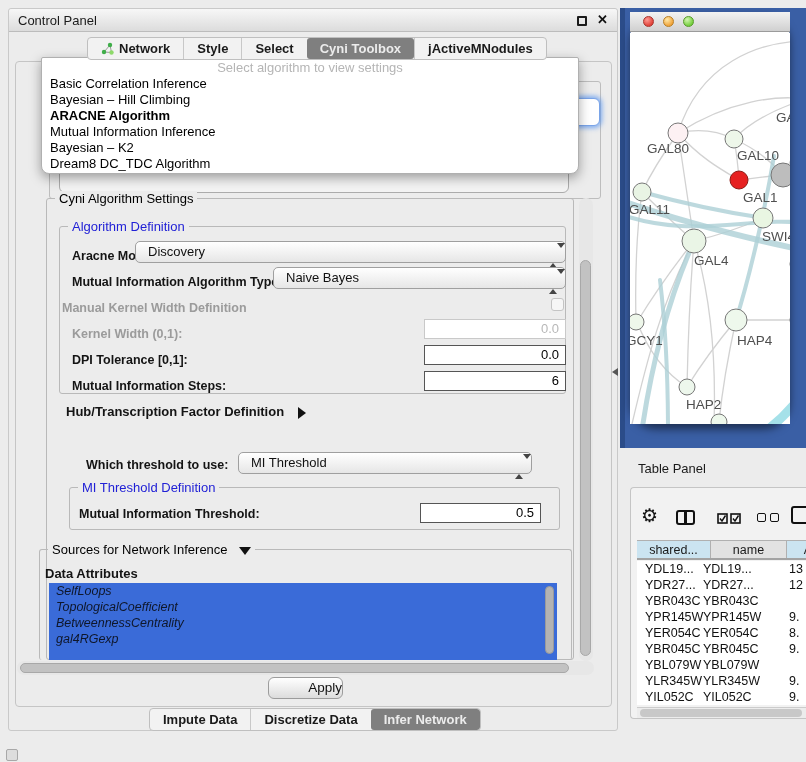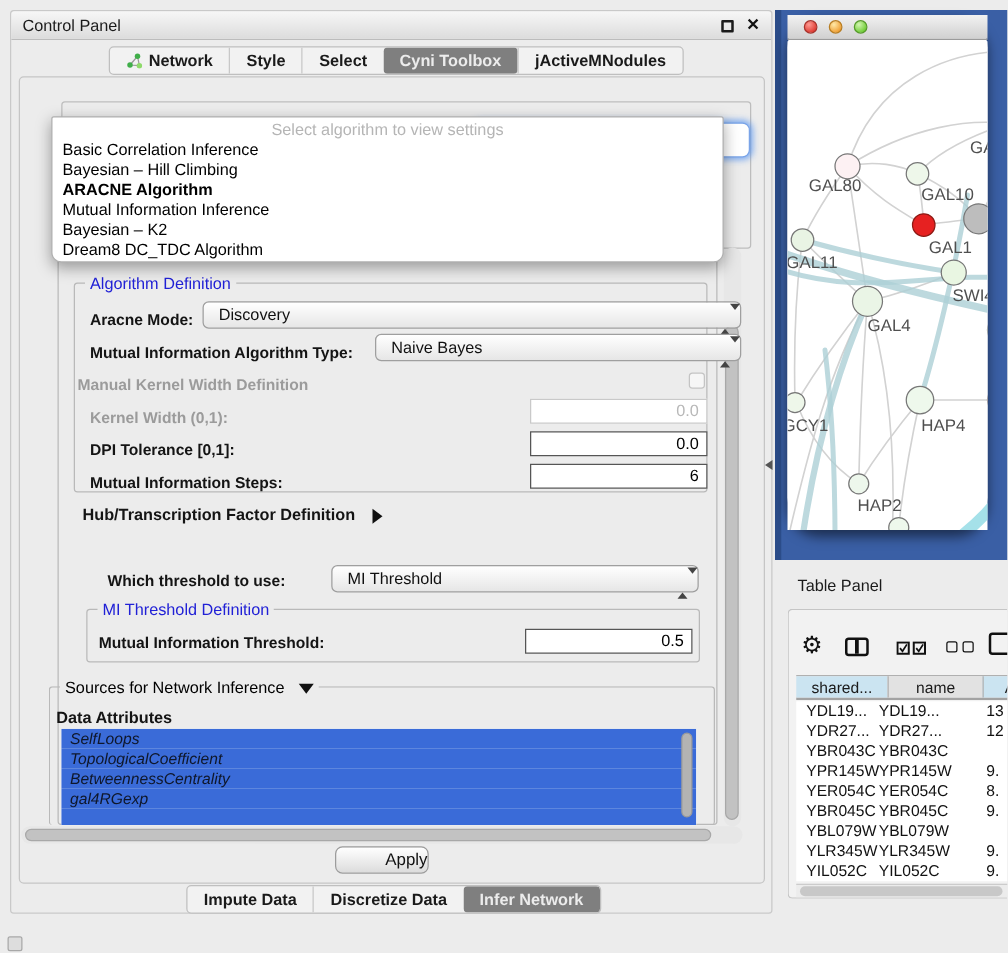--- a/index.html
+++ b/index.html
@@ -38,40 +38,40 @@
     border:1px solid #bdbdbd; border-radius:3px; z-index:1; }
   .frag-blue { position:absolute; left:370px; top:89px; width:221px; height:28px;
     border:1px solid #7aa4e8; border-radius:6px; background:#fff;
     box-shadow:0 0 5px 2px rgba(90,150,240,.75); z-index:1; }
   .frag-c2 { position:absolute; left:50px; top:158px; width:510px; height:26px;
     border:1px solid #ababab; border-radius:6px; background:#f3f3f3; z-index:1; }
 
   
   .popup { position:absolute; left:32px; top:48px; width:538px; height:117px;
     background:#fff; border:1px solid #b0b0b0; border-radius:2px 2px 8px 8px;
-    box-shadow:0 4px 12px rgba(0,0,0,.35); z-index:5;margin-top:36px; }
+    box-shadow:0 4px 12px rgba(0,0,0,.35); z-index:5; }
   .popup-header { height:16px; line-height:16px; text-align:center; color:#b5b5b5;
     font-size:13px; margin-top:2px; }
   .popup-opt { height:16px; line-height:16px; padding-left:8px; font-size:13px;
     color:#000; white-space:nowrap; }
   .popup-opt.selected { font-weight:bold; }
 
   
   .groupbox { position:absolute; border:1px solid #b9b9b9; border-radius:3px; z-index:2; }
   .gtitle { position:absolute; top:-8px; left:8px; background:#ececec; padding:0 4px;
     font-size:13px; white-space:nowrap; }
   .gtitle.blue { color:var(--title-blue); }
   .gtitle.green { color:var(--title-green); }
   .lbl { position:absolute; font-size:12.5px; font-weight:bold; color:#141414;
     white-space:nowrap; z-index:3; }
   .lbl.dis { color:#9b9b9b; }
 
   .combo { position:absolute; height:22px; border:1px solid #9f9f9f; border-radius:5px;
     background:linear-gradient(#ffffff,#e6e6e6); font-size:13px; line-height:20px;
-    padding-left:12px; color:#111; z-index:3;margin-left:27px; }
+    padding-left:12px; color:#111; z-index:3; }
   .stepper { position:absolute; right:7px; top:4px; width:9px; }
   .stepper .up { width:0; height:0; border-left:4px solid transparent;
     border-right:4px solid transparent; border-bottom:5px solid #444; margin-bottom:2px; }
   .stepper .dn { width:0; height:0; border-left:4px solid transparent;
     border-right:4px solid transparent; border-top:5px solid #444; }
 
   .tfield { position:absolute; height:20px; background:#fff; font-size:13px;
     line-height:18px; text-align:right; padding-right:6px; z-index:3; }
   .tfield.en { border:1px solid #555; color:#000; }
   .tfield.dis { border:1px solid #c9c9c9; color:#b8b8b8; }
@@ -260,21 +260,21 @@
     <span class="lbl" style="left:77px; top:449px;">Which threshold to use:</span>
     <div class="combo" style="left:229px; top:443px; width:294px;">
       <span>MI Threshold</span>
       <span class="stepper"><span class="up"></span><span class="dn"></span></span>
     </div>
 
     <div class="groupbox" style="left:60px; top:478px; width:491px; height:43px;">
       <span class="gtitle blue">MI Threshold Definition</span>
     </div>
     <span class="lbl" style="left:70px; top:498px;">Mutual Information Threshold:</span>
-    <span class="tfield en" style="left:411px; top:494px; width:134px;">0.5</span>
+    <span class="tfield en" style="left:411px; top:494px; width:121px;">0.5</span>
 
     <div class="groupbox" style="left:30px; top:540px; width:533px; height:111px; border-bottom:none;">
       <span class="gtitle">
         <span>Sources for Network Inference</span>
         <span class="tri-down"></span>
       </span>
     </div>
     <span class="lbl" style="left:36px; top:557px; font-size:13px;">Data Attributes</span>
     <div class="attr-list" id="attr-list">
       <span class="attr-thumb"></span>

